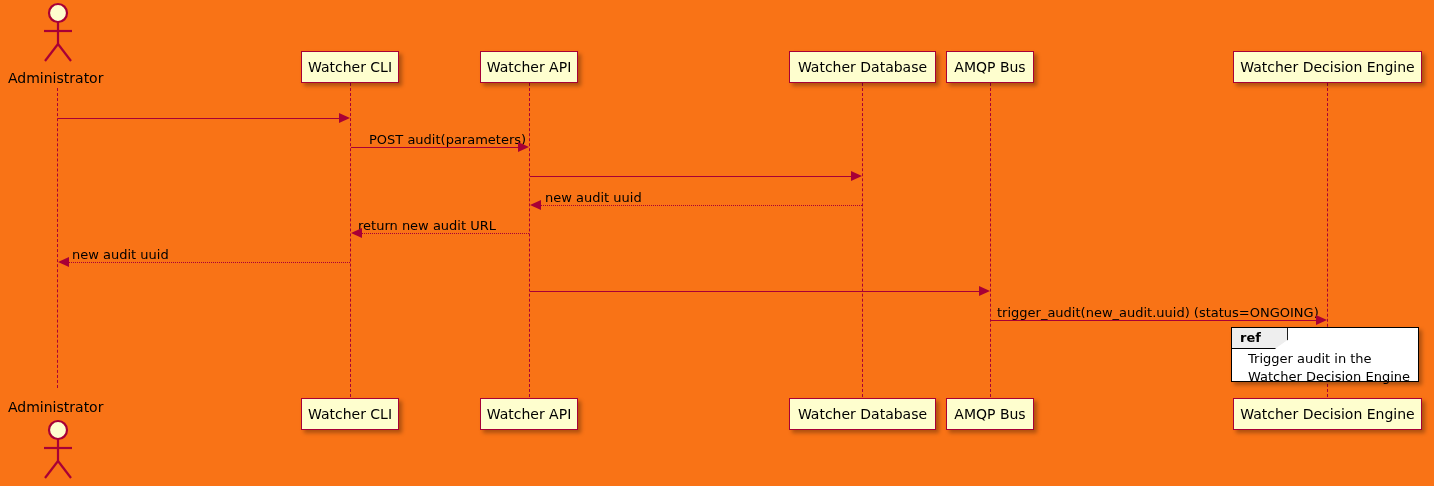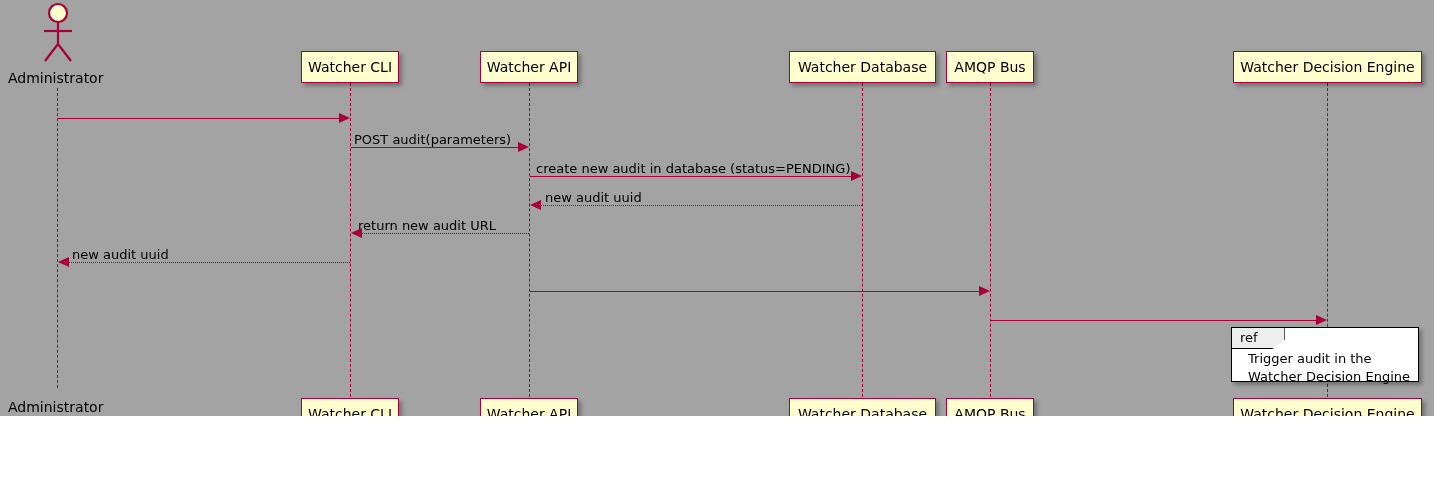--- a/index.html
+++ b/index.html
@@ -3,22 +3,22 @@
 <meta charset="utf-8">
 <style>
   html, body {
     margin: 0;
     padding: 0;
     background: #FFFFFF;
   }
   #canvas {
     position: relative;
     width: 1434px;
-    height: 416px;
-    background: #a3a3a3;
+    height: 486px;
+    background: #f97316;
     font-family: "DejaVu Sans", sans-serif;
     overflow: hidden;
   }
 
   
   .participant {
     position: absolute;
     box-sizing: border-box;
     background: #FEFECE;
     border: 1.5px solid #A80036;
@@ -101,21 +101,21 @@
   }
   .ref-tab {
     position: absolute;
     left: 0;
     top: 0;
     box-sizing: border-box;
     background: #EEEEEE;
     border-right: 1.5px solid #000000;
     border-bottom: 1.5px solid #000000;
     font-size: 13px;
-    font-weight: normal;
+    font-weight: bold;
     color: #000000;
     padding: 2px 26px 2px 8px;
     line-height: 1.25;
     clip-path: polygon(0 0, 100% 0, 100% 55%, 76% 100%, 0 100%);
   }
   .ref-body {
     position: absolute;
     font-size: 13px;
     color: #000000;
     line-height: 1.35;
@@ -162,43 +162,43 @@
     <span>AMQP Bus</span>
   </div>
 
   <div class="participant" style="left:1233px; top:51px; width:189px; height:32px;">
     <span>Watcher Decision Engine</span>
   </div>
 
   <div class="msg-line solid" style="left:58px; top:118px; width:282px;"></div>
   <div class="arrow-head right" style="left:339px; top:113px;"></div>
 
-  <div class="msg-label" style="left:354px; top:132px;">POST audit(parameters)</div>
+  <div class="msg-label" style="left:369px; top:132px;">POST audit(parameters)</div>
   <div class="msg-line solid" style="left:351px; top:147px; width:167px;"></div>
   <div class="arrow-head right" style="left:518px; top:142px;"></div>
 
-  <div class="msg-label" style="left:536px; top:161px;">create new audit in database (status=PENDING)</div>
   <div class="msg-line solid" style="left:530px; top:176px; width:321px;"></div>
   <div class="arrow-head right" style="left:851px; top:171px;"></div>
 
   <div class="msg-label" style="left:545px; top:190px;">new audit uuid</div>
   <div class="msg-line dotted" style="left:541px; top:205px; width:321px;"></div>
   <div class="arrow-head left" style="left:530px; top:200px;"></div>
 
   <div class="msg-label" style="left:358px; top:218px;text-align:right;">return new audit URL</div>
   <div class="msg-line dotted" style="left:362px; top:233px; width:167px;"></div>
   <div class="arrow-head left" style="left:351px; top:228px;"></div>
 
   <div class="msg-label" style="left:72px; top:247px;">new audit uuid</div>
   <div class="msg-line dotted" style="left:69px; top:262px; width:281px;"></div>
   <div class="arrow-head left" style="left:58px; top:257px;"></div>
 
   <div class="msg-line solid" style="left:530px; top:291px; width:449px;"></div>
   <div class="arrow-head right" style="left:979px; top:286px;"></div>
 
+  <div class="msg-label" style="left:997px; top:305px;">trigger_audit(new_audit.uuid) (status=ONGOING)</div>
   <div class="msg-line solid" style="left:991px; top:320px; width:325px;"></div>
   <div class="arrow-head right" style="left:1316px; top:315px;"></div>
 
   <div class="ref-box" style="left:1231px; top:327px; width:188px; height:55px;">
     <div class="ref-tab">ref</div>
     <div class="ref-body" style="left:16px; top:22px; width:168px;"><span>Trigger audit in the</span><br><span>Watcher Decision Engine</span></div>
   </div>
 
   <div class="actor-label" style="left:8px; top:399px;">Administrator</div>
   <svg class="actor-figure" style="left:32px; top:419px; width:52px; height:62px;" viewBox="0 0 52 62">

